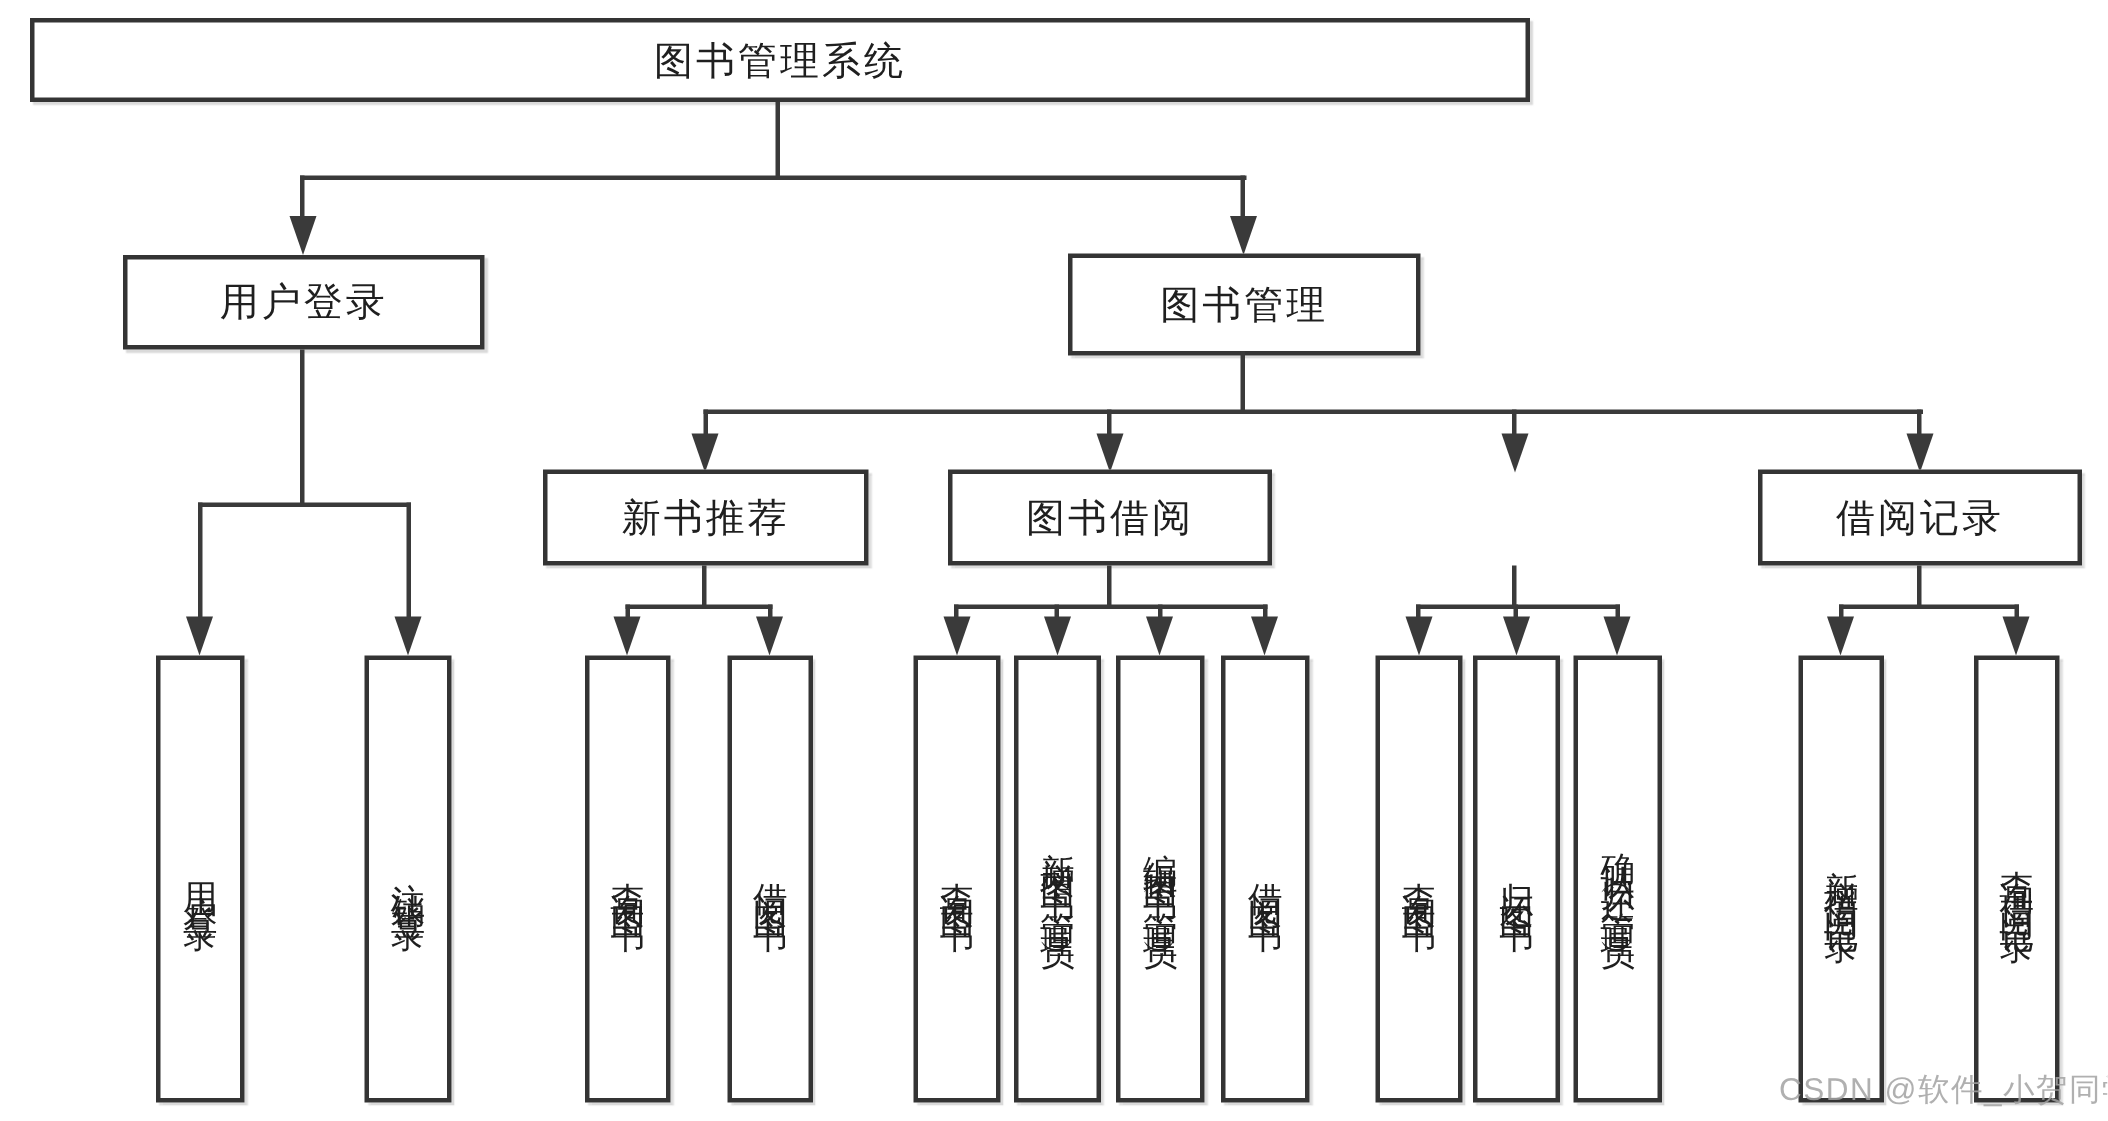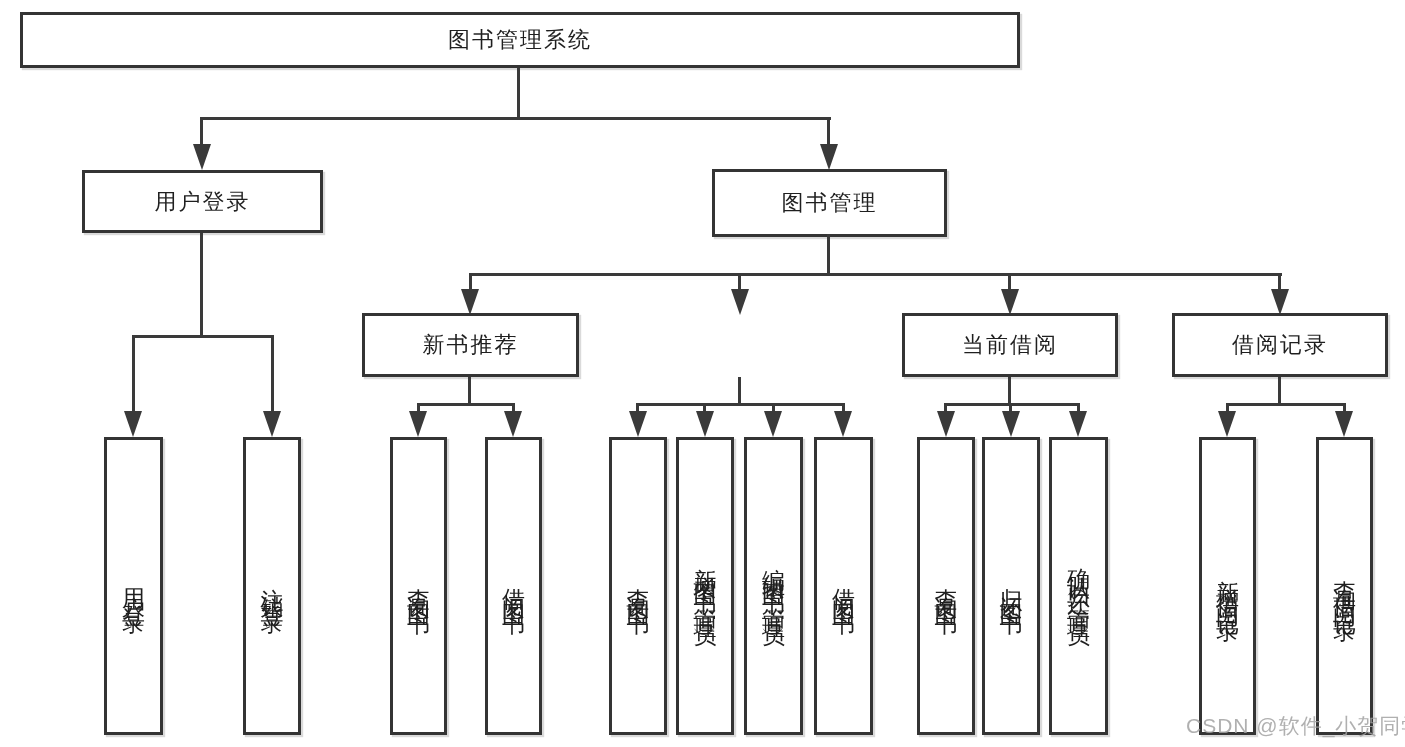--- a/index.html
+++ b/index.html
@@ -16,21 +16,21 @@
     box-sizing:border-box;
     border:3px solid #343434;
     background:#ffffff;
     display:flex;
     align-items:center;
     justify-content:center;
     color:#1f1f1f;
     box-shadow:2px 2px 1px rgba(150,150,150,.35);
   }
   .box.h span{
-    font-size:22px;
+    font-size:26px;
     letter-spacing:2px;
     white-space:nowrap;
   }
   .box.v span{
     writing-mode:vertical-rl;
     font-size:23px;
     letter-spacing:8px;
     line-height:1;
   }
   .vl{position:absolute;width:3px;background:#3a3a3a;}
@@ -89,22 +89,22 @@
   <div class="vl" style="left:738px;top:273px;height:18px"></div>
   <div class="ah" style="left:731px;top:289px"></div>
   <div class="vl" style="left:1008px;top:273px;height:18px"></div>
   <div class="ah" style="left:1001px;top:289px"></div>
   <div class="vl" style="left:1278px;top:273px;height:18px"></div>
   <div class="ah" style="left:1271px;top:289px"></div>
 
   <div class="box h" style="left:362px;top:313px;width:217px;height:64px">
     <span>新书推荐</span>
   </div>
-  <div class="box h" style="left:902px;top:313px;width:216px;height:64px">
-    <span>当前借阅</span>
+  <div class="box h" style="left:632px;top:313px;width:216px;height:64px">
+    <span>图书借阅</span>
   </div>
   <div class="box h" style="left:1172px;top:313px;width:216px;height:64px">
     <span>借阅记录</span>
   </div>
 
   <div class="vl" style="left:468px;top:377px;height:28px"></div>
   <div class="hl" style="left:417px;top:403px;width:98px"></div>
   <div class="vl" style="left:417px;top:403px;height:10px"></div>
   <div class="ah" style="left:409px;top:411px"></div>
   <div class="vl" style="left:512px;top:403px;height:10px"></div>

